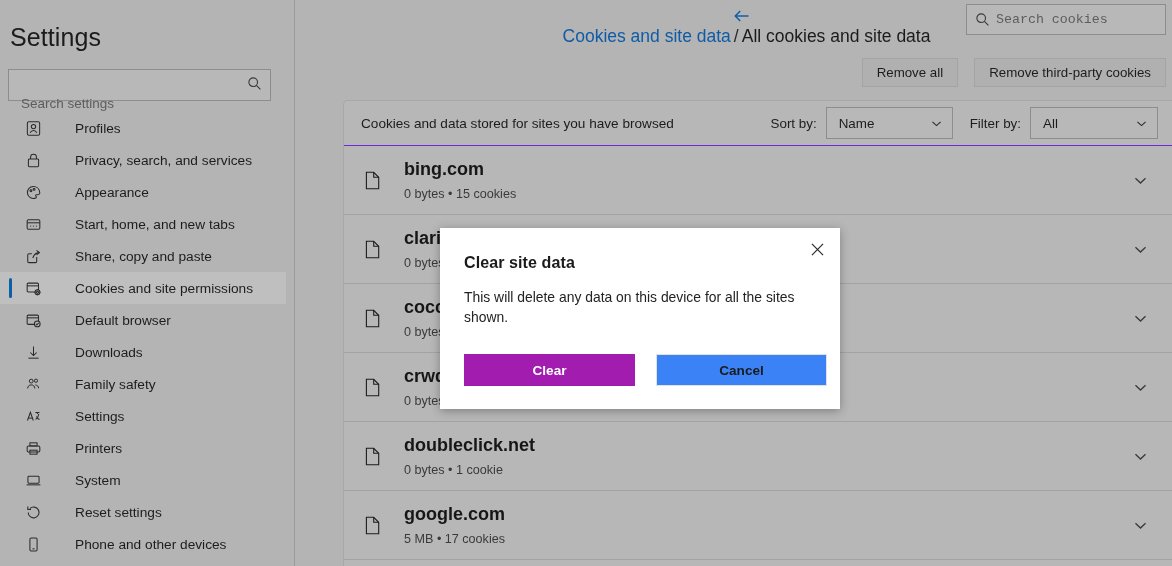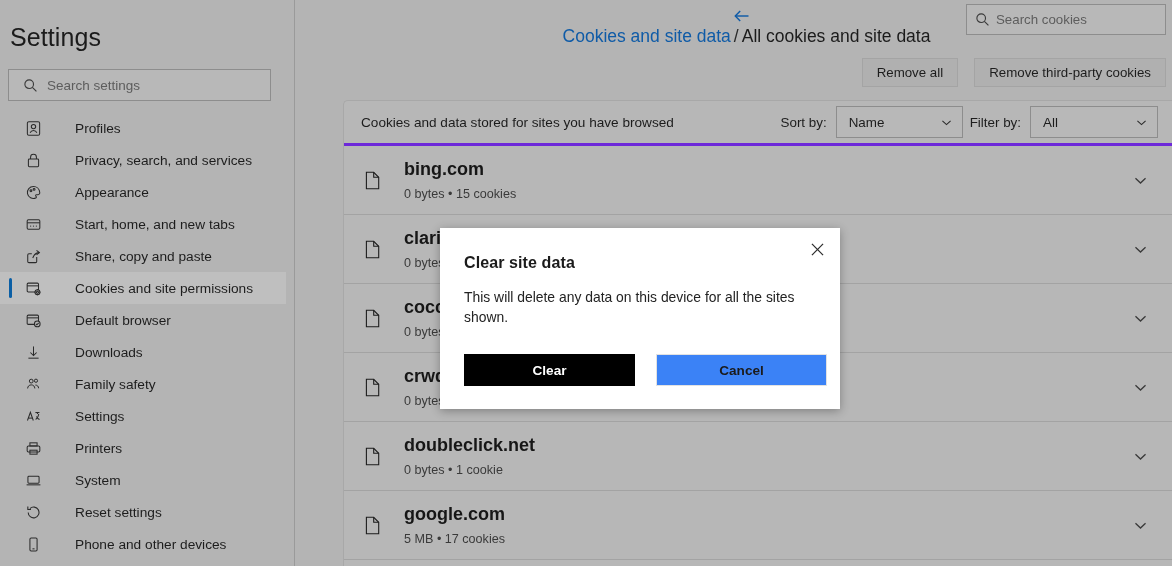--- a/index.html
+++ b/index.html
@@ -26,22 +26,23 @@
     font-weight: 400;
     color: #1b1b1b;
     padding: 23px 0 0 10px;
     letter-spacing: .1px;
   }
   #search-settings-box {
     margin: 17px 0 0 8px;
     width: 263px; height: 32px;
     border: 1px solid #8d8d8d;
     background: #b8b8b8;
-    display: flex; align-items: center;
+    display: flex; align-items: flex-end;
     padding: 0 8px;
+    flex-direction: column;
   }
   #search-settings-box .mag { flex: 0 0 26px; display:flex; align-items:center; justify-content:center; }
   #search-settings-input {
     border: 0; outline: 0; background: transparent;
     font-family: "Liberation Sans", sans-serif;
     font-size: 13.5px; color: #333; width: 100%;
     padding-left: 4px;
   }
   #search-settings-input::placeholder { color: #5d5d5d; opacity: 1; }
 
@@ -82,21 +83,21 @@
   #breadcrumb .crumb-current { color: #1b1b1b; }
 
   #search-cookies-box {
     position: absolute; right: 6px; top: 4px;
     width: 200px; height: 31px;
     border: 1px solid #8d8d8d; background: #b8b8b8;
     display: flex; align-items: center; padding: 0 8px;
   }
   #search-cookies-input {
     border:0; outline:0; background: transparent;
-    font-family: Liberation Sans, sans-serif;
+    font-family: Liberation Mono, monospace;
     font-size: 13.3px; color:#333; width: 100%; padding-left: 6px;
   }
   #search-cookies-input::placeholder { color: #5d5d5d; opacity: 1; }
 
   #action-row {
     position: absolute; right: 6px; top: 58px;
     display: flex; gap: 16px;
   }
   .action-btn {
     height: 29px; padding: 0 14px;
@@ -109,31 +110,31 @@
   #card {
     position: absolute; left: 48px; top: 100px; right: 0; bottom: 0;
     background: #b7b7b7;
     border: 1px solid #a8a8a8; border-right: none; border-bottom: none;
     border-top-left-radius: 5px;
     overflow: hidden;
   }
   #card-header {
     height: 45px; display: flex; align-items: center;
     padding: 0 0 0 17px;
-    border-bottom: 3px solid #6d28d9;
+    border-bottom: 1px solid #6d28d9;
   }
   #card-header-title { font-size: 13.6px; color: #1c1c1c; }
   #sortfilter { margin-left: auto; display: flex; align-items: center; padding-right: 14px; }
   .sf-label { font-size: 13.4px; color:#1d1d1d; padding: 0 9px 0 0; }
   .sf-select {
     height: 32px; border: 1px solid #8d8d8d; background: #b8b8b8;
     display: flex; align-items: center; cursor: pointer;
     padding: 0 9px 0 12px; gap: 8px;
   }
-  #sort-select { width: 127px; margin-right: 7px; }
+  #sort-select { width: 127px; margin-right: 17px; }
   #filter-select { width: 128px; }
   .sf-value { font-size: 13.4px; color: #1c1c1c; flex: 1 1 auto; }
 
   .cookie-row {
     height: 69px; display: flex; align-items: center;
     padding-left: 17px; padding-right: 20px;
     border-bottom: 1px solid #a3a3a3;
     cursor: pointer;
   }
   .cookie-row .doc-icon { flex: 0 0 22px; display:flex; align-items:center; justify-content:center; }
@@ -169,21 +170,21 @@
     position: absolute; left: 24px; top: 126px;
     display: flex; gap: 21px;
   }
   .dlg-btn {
     height: 32px; width: 171px;
     font-family: "Liberation Sans", sans-serif;
     font-size: 13.6px; font-weight: 600;
     display:flex; align-items:center; justify-content:center;
     border: 1px solid transparent; cursor: pointer;
   }
-  #dlg-clear { background: #000000; color: #fff; }
+  #dlg-clear { background: #a21caf; color: #fff; }
   #dlg-cancel { background: #3b82f6; color: #1b1b1b; border-color: #e2e2e2; }
 </style>
 </head>
 <body>
 
 <div id="app">
 
   <aside id="sidebar">
     <div id="settings-title">Settings</div>
 

